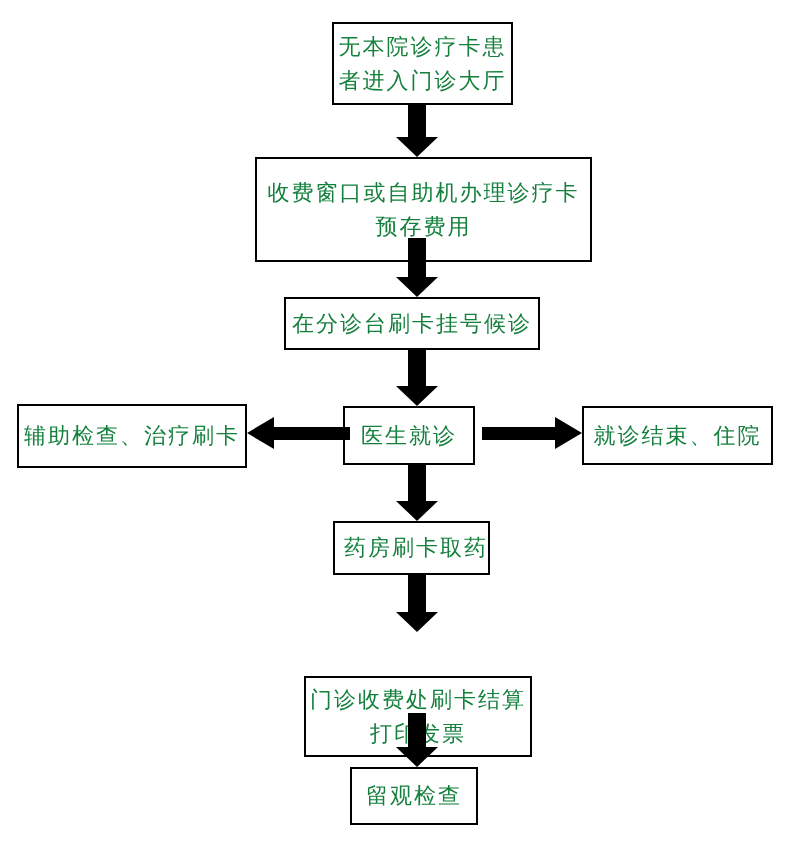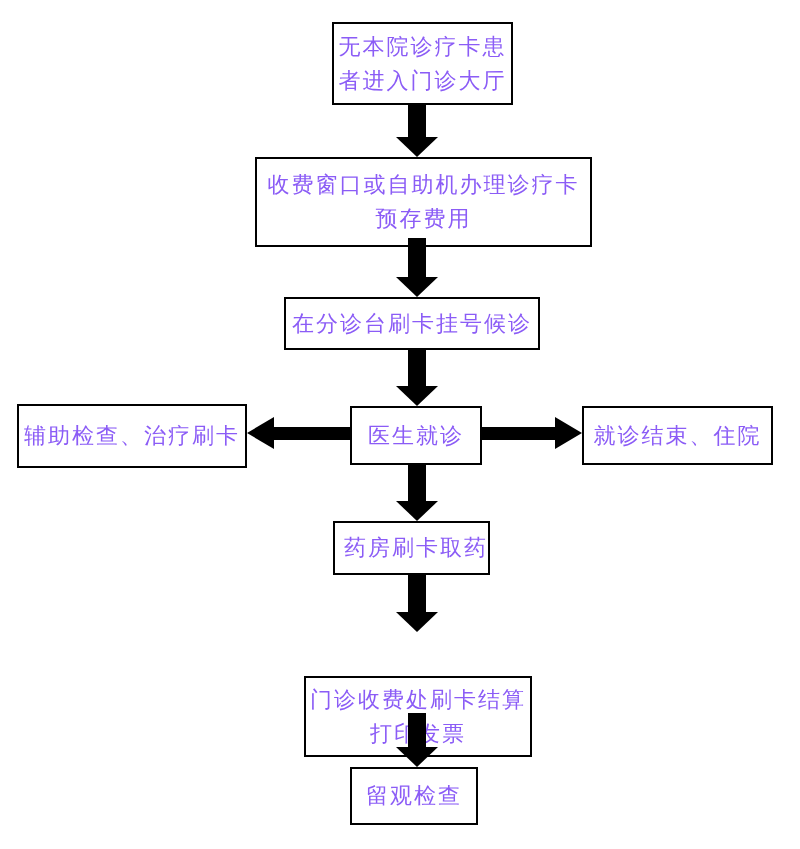--- a/index.html
+++ b/index.html
@@ -6,21 +6,21 @@
     margin: 0;
     padding: 0;
     background: #ffffff;
   }
   .canvas {
     position: relative;
     width: 800px;
     height: 849px;
     background: #ffffff;
     font-family: "Liberation Serif", "DejaVu Serif", serif;
-    color: #8b5cf6;
+    color: #15803d;
     overflow: hidden;
   }
   .node {
     position: absolute;
     box-sizing: border-box;
     border: 2px solid #000000;
     background: #ffffff;
     display: flex;
     flex-direction: column;
     justify-content: center;
@@ -72,24 +72,24 @@
   }
   .harrow .head-right {
     width: 0; height: 0;
     border-top: 16px solid transparent;
     border-bottom: 16px solid transparent;
     border-left: 27px solid #000000;
   }
 
   
   .n-entry    { left: 332px; top: 22px;  width: 181px; height: 83px; }
-  .n-fee      { left: 255px; top: 157px; width: 337px; height: 90px; }
+  .n-fee      { left: 255px; top: 157px; width: 337px; height: 105px; }
   .n-triage   { left: 284px; top: 297px; width: 256px; height: 53px; }
   .n-aux      { left: 17px;  top: 404px; width: 230px; height: 64px; text-align: center; }
-  .n-doctor   { left: 350px; top: 406px; width: 132px; height: 59px; }
+  .n-doctor   { left: 343px; top: 406px; width: 132px; height: 59px; }
   .n-obs      { left: 582px; top: 406px; width: 191px; height: 59px; }
   .n-pharmacy { left: 333px; top: 521px; width: 157px; height: 54px; padding-left: 9px; }
   .n-billing  { left: 304px; top: 632px; width: 228px; height: 81px; margin-top: 44px; }
   .n-end      { left: 350px; top: 767px; width: 128px; height: 58px; }
 
   
   .a1 { left: 396px; top: 105px; height: 52px; }
   .a2 { left: 396px; top: 238px; height: 59px; }
   .a3 { left: 396px; top: 350px; height: 56px; }
   .a4 { left: 396px; top: 465px; height: 56px; }

